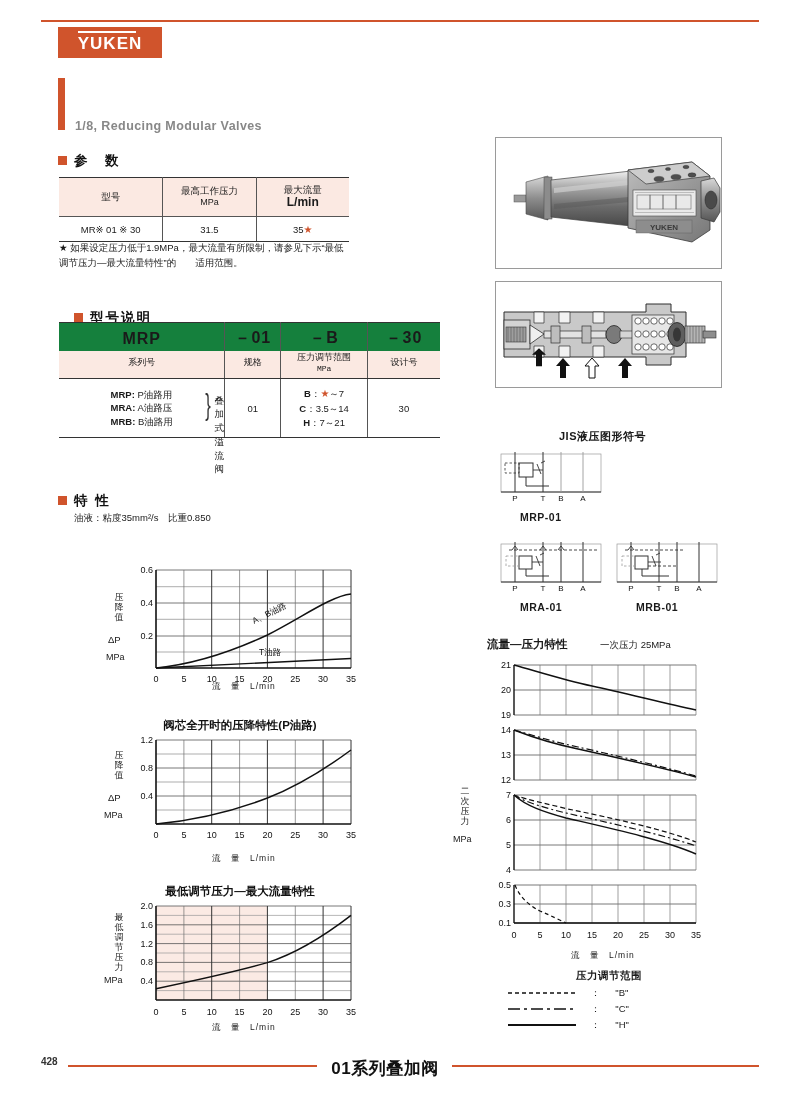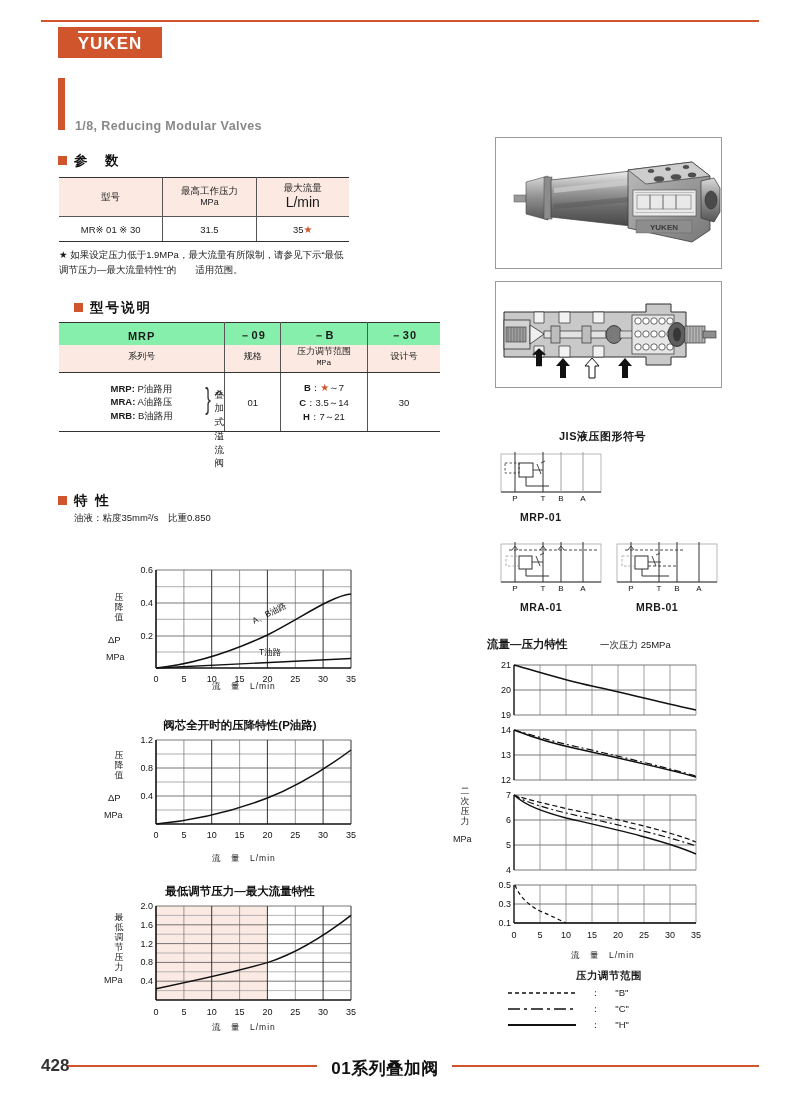--- a/index.html
+++ b/index.html
@@ -39,21 +39,21 @@
   .t1 tbody td{height:20px;border-bottom:1.6px solid #333;}
   .t1 td:first-child{border-left:none;}
   .t1 td:last-child{border-right:none;}
 
   .note{position:absolute;font-size:9.5px;line-height:1.55;color:#1a1a1a;}
   .star{color:#d0542c;font-size:10px;}
 
   .t2{position:absolute;left:59px;top:322px;width:381px;font-size:9.5px;}
   .t2 td{border-left:1px solid #555;border-right:1px solid #555;text-align:center;
       padding:2px 3px;}
-  .t2 .hdr-big{background:#86efac;font-size:11px;font-weight:bold;letter-spacing:1px;
+  .t2 .hdr-big{background:#15803d;font-size:16px;font-weight:bold;letter-spacing:1px;
       border-top:1.6px solid #333;padding-top:5px;padding-bottom:2px;}
   .t2 .hdr-sub{background:#fbe9e2;font-size:9px;line-height:1.25;
       border-bottom:1.4px solid #333;padding-bottom:4px;font-family:Liberation Mono, monospace;}
   .t2 .body td{height:54px;border-bottom:1.6px solid #333;font-size:9.5px;}
   .t2 td:first-child{border-left:none;}
   .t2 td:last-child{border-right:none;}
   .mrlist{text-align:left;display:inline-block;line-height:1.45;position:relative;}
   .mrlist b{font-weight:bold;}
   .brace{position:absolute;left:92px;top:2px;font-size:30px;line-height:30px;
       transform:scaleX(.55);color:#333;}
@@ -70,21 +70,21 @@
   .photo{position:absolute;border:1px solid #9a9a9a;background:#fff;overflow:hidden;}
   .jistitle{position:absolute;font-size:11px;font-weight:bold;letter-spacing:.5px;}
   .symlab{position:absolute;font-size:10.5px;font-weight:bold;letter-spacing:.5px;}
 
   
   .legtitle{position:absolute;font-size:10.5px;font-weight:bold;letter-spacing:.5px;}
   .legrow{position:absolute;font-size:9.5px;}
 
   
   .f-line{position:absolute;height:2.4px;background:#d0542c;top:1065px;}
-  .f-pg{position:absolute;left:41px;top:1056px;font-size:17px;font-weight:bold;color:#333;}
+  .f-pg{position:absolute;left:41px;top:1056px;font-size:10px;font-weight:bold;color:#333;}
   .f-txt{position:absolute;top:1057px;font-size:17px;font-weight:bold;color:#111;
       letter-spacing:.5px;text-align:center;width:130px;}
 </style>
 </head>
 <body>
 
 <div class="page">
 
   <div class="hdr-rule"></div>
   <div class="logo-block">
@@ -102,44 +102,44 @@
       <tr>
         <td style="width:104px;">
           <span>型号</span>
         </td>
         <td style="width:93px;">
           <div>最高工作压力</div>
           <div style="font-size:9px;">MPa</div>
         </td>
         <td style="width:93px;">
           <div>最大流量</div>
-          <div style="font-size:14px;">L/min</div>
+          <div style="font-size:12px;font-weight:bold;">L/min</div>
         </td>
       </tr>
     </thead>
     <tbody>
       <tr>
         <td>MR※ 01 ※ 30</td>
         <td>31.5</td>
         <td>
           <span>35</span><span class="star">★</span>
         </td>
       </tr>
     </tbody>
   </table>
 
-  <div class="note" style="left:59px;top:241px;width:292px;text-indent:0;margin-top:7px;">★ 如果设定压力低于1.9MPa，最大流量有所限制，请参见下示“最低调节压力—最大流量特性”的　　适用范围。</div>
-
-  <div class="sec" style="left:58px;top:299px;padding-left:16px;">型号说明</div>
+  <div class="note" style="left:59px;top:241px;width:292px;text-indent:0;">★ 如果设定压力低于1.9MPa，最大流量有所限制，请参见下示“最低调节压力—最大流量特性”的　　适用范围。</div>
+
+  <div class="sec" style="left:58px;top:309px;padding-left:16px;">型号说明</div>
 
   <table class="t2">
     <tbody>
         <tr>
       <td class="hdr-big" style="width:172px;">MRP</td>
-      <td class="hdr-big" style="width:52px;">－09</td>
+      <td class="hdr-big" style="width:52px;">－01</td>
       <td class="hdr-big" style="width:86px;">－B</td>
       <td class="hdr-big" style="width:71px;">－30</td>
     </tr>
     <tr>
       <td class="hdr-sub">系列号</td>
       <td class="hdr-sub">规格</td>
       <td class="hdr-sub">
         <div>压力调节范围</div>
         <div style="font-size:8px;">MPa</div>
       </td>

